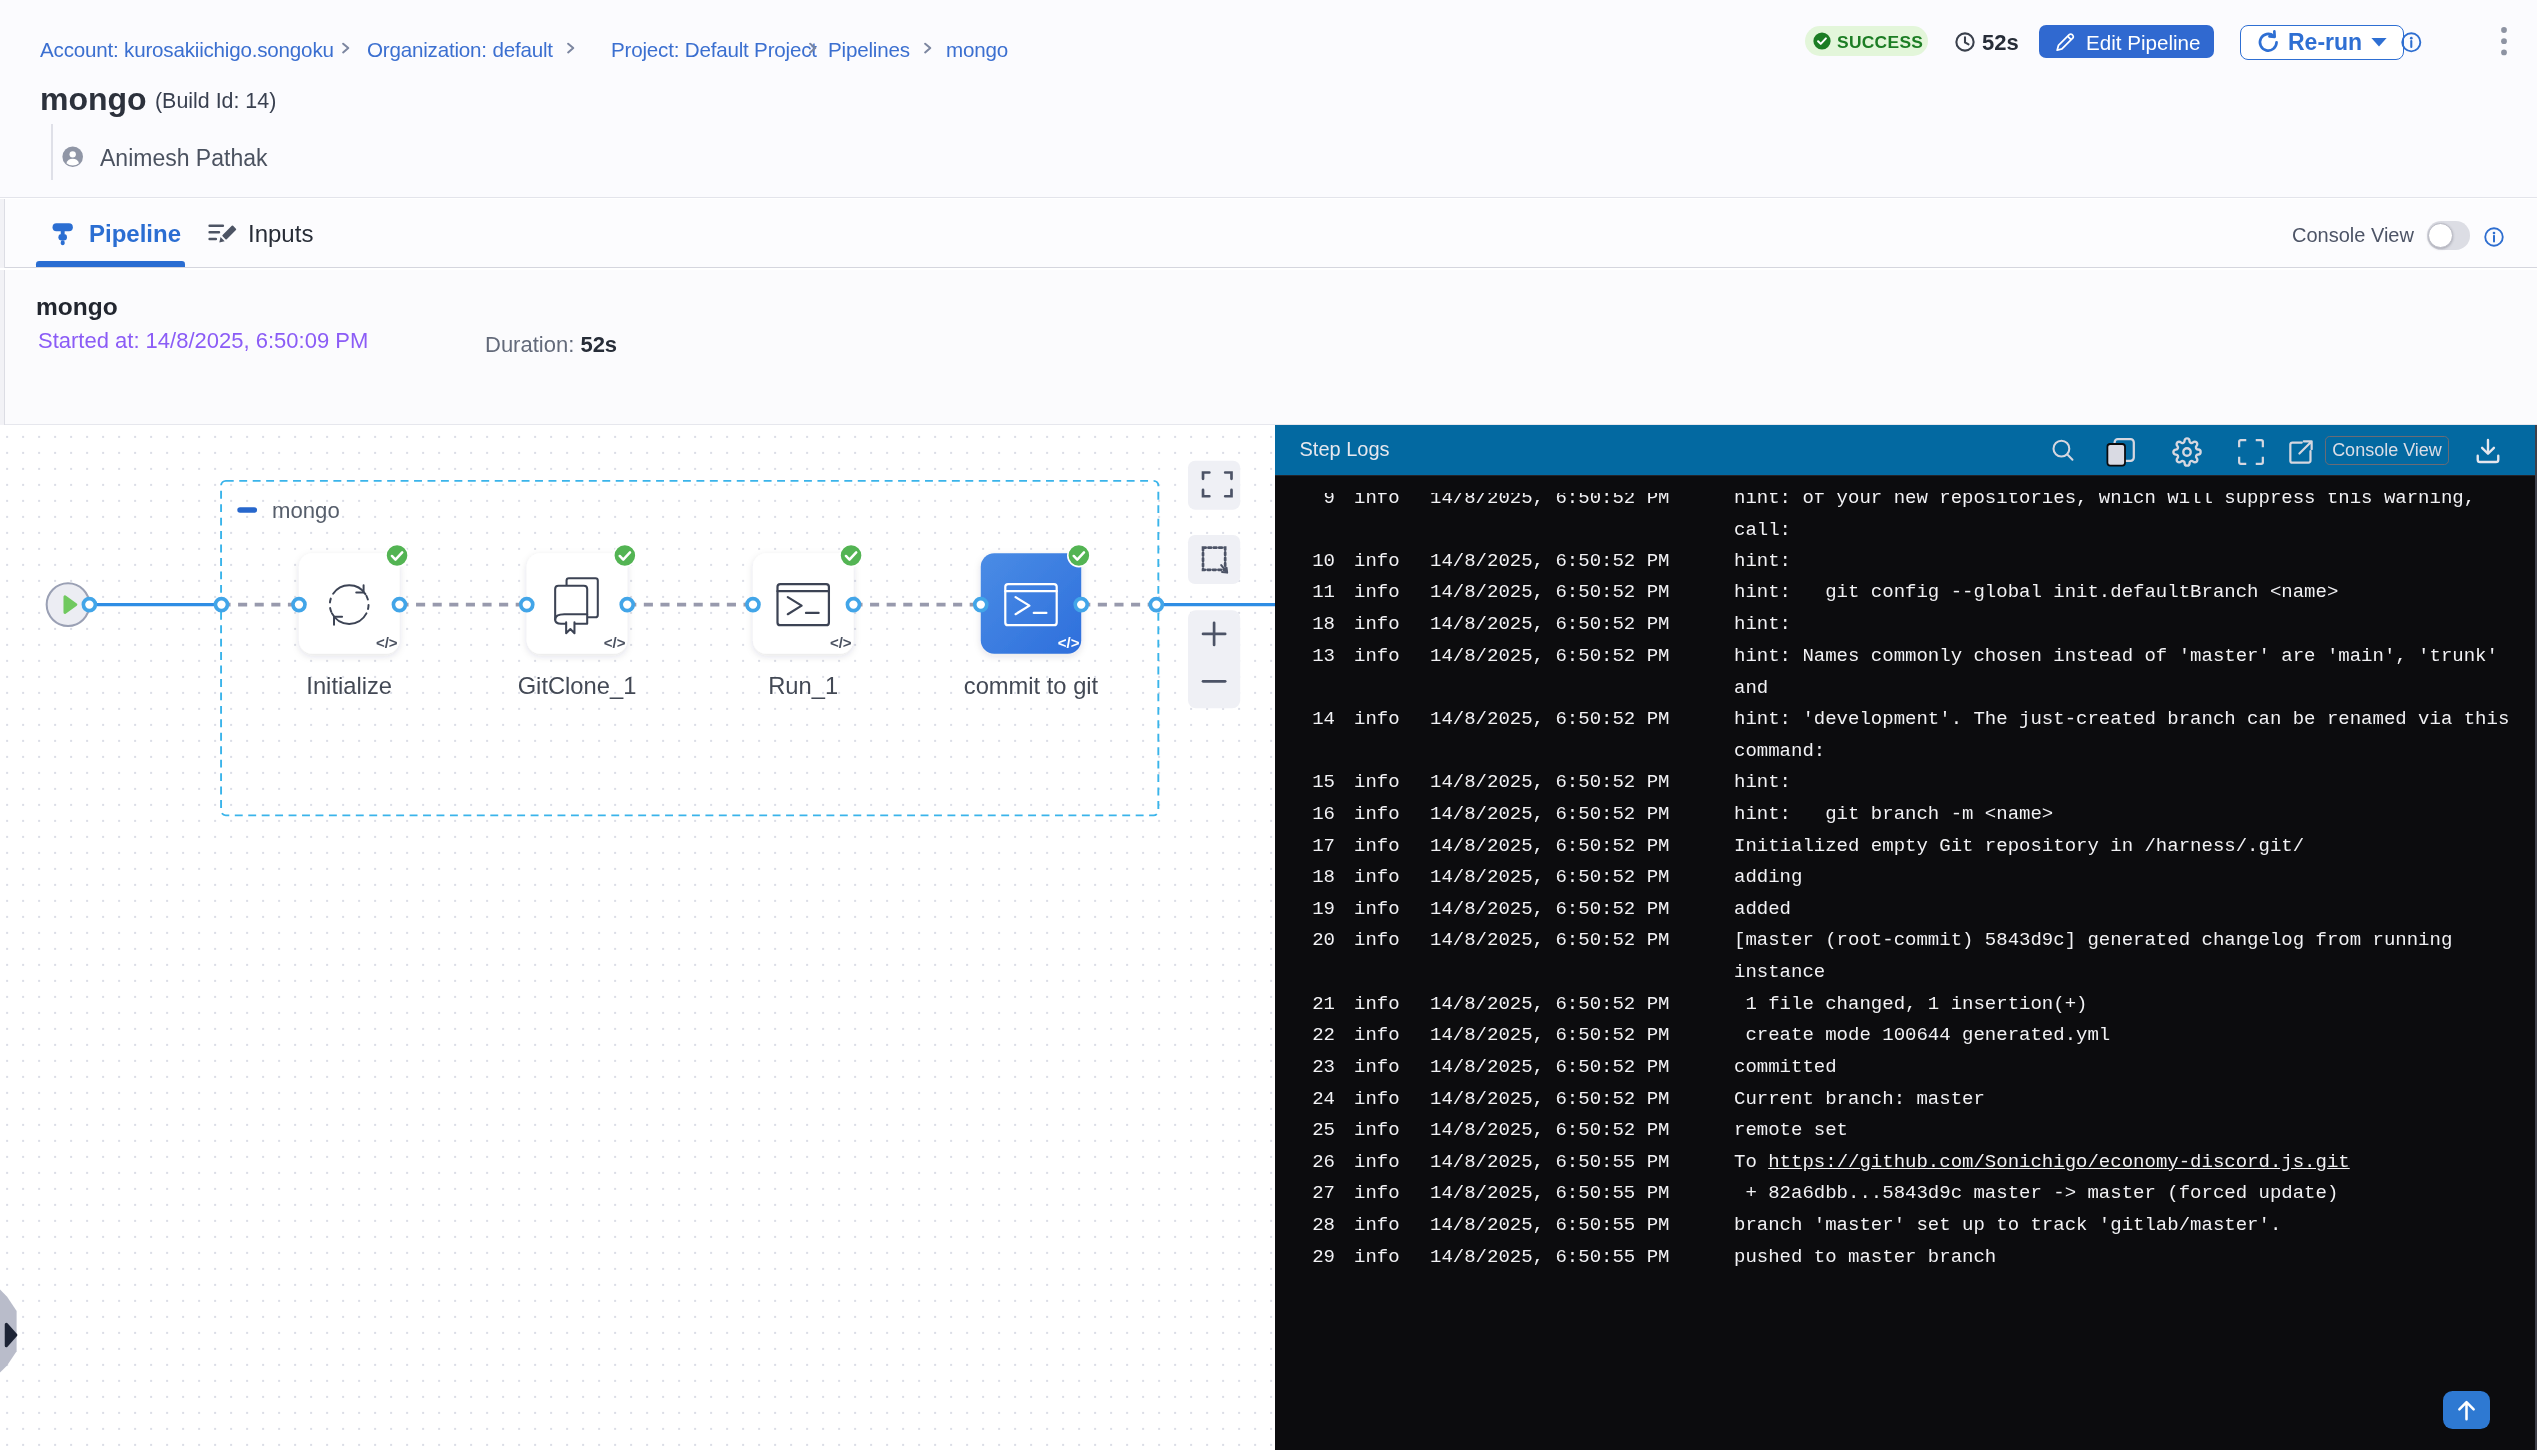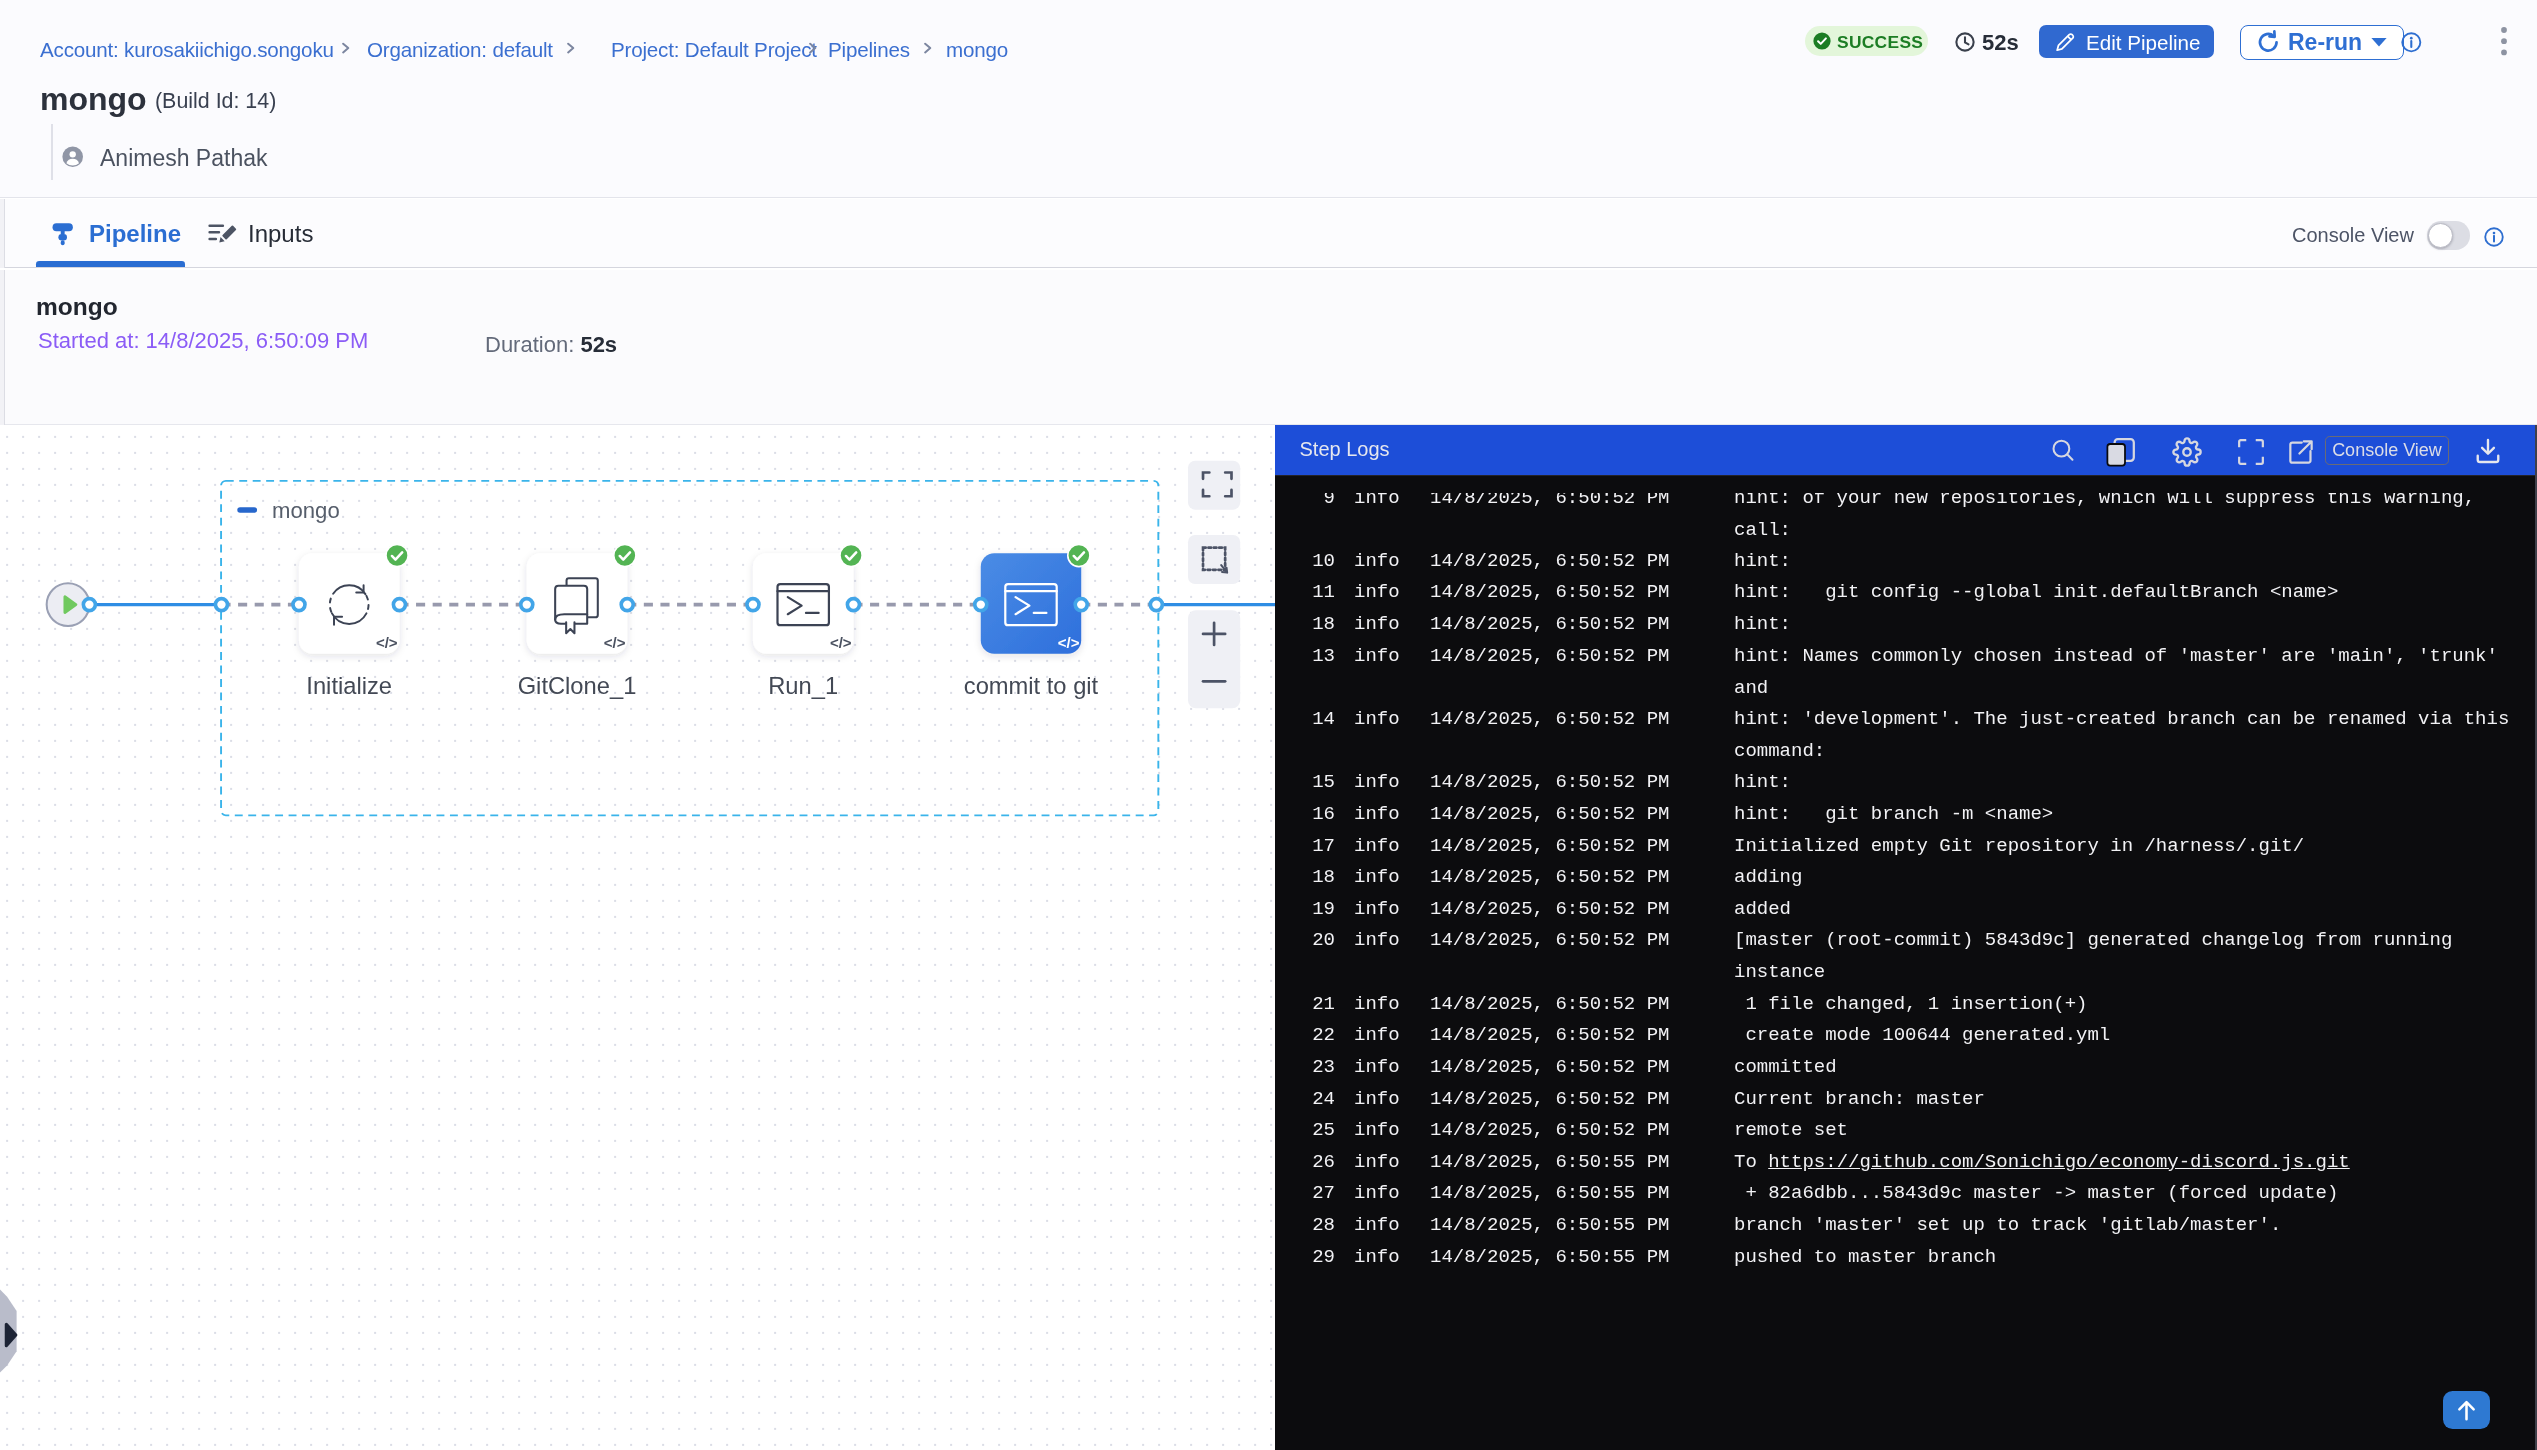--- a/index.html
+++ b/index.html
@@ -5,21 +5,21 @@
 html,body { width:2538px; height:1450px; overflow:hidden; background:#fff;
   font-family:"Liberation Sans", sans-serif; -webkit-font-smoothing:antialiased; }
 .abs { position:absolute; }
 #header { position:absolute; left:0; top:0; width:2538px; height:198px; background:#fbfbfe; border-bottom:1.6px solid #e3e4eb; }
 #tabrow { position:absolute; left:0; top:199px; width:2538px; height:69px; background:#fcfcfe; border-bottom:1.6px solid #d5d6de; }
 #infobar { position:absolute; left:0; top:270px; width:2538px; height:155px; background:#fbfbfd; border-bottom:0.8px solid #e6e7ed; }
 #canvas { position:absolute; left:0; top:425px; width:1275px; height:1026px; background:#fff;
   background-image:radial-gradient(circle, #dbdde6 1px, rgba(0,0,0,0) 1px);
   background-size:16px 16px; background-position:-0.9px 3.9px; }
 #logpanel { position:absolute; left:1275px; top:425px; width:1263px; height:1026px; background:#0c0c0e; }
-#loghead { position:absolute; left:0; top:0; width:100%; height:51px; background:#1d4ed8; border-bottom:1.6px solid #232329; }
+#loghead { position:absolute; left:0; top:0; width:100%; height:51px; background:#0369a1; border-bottom:1.6px solid #232329; }
 .bc { color:#3b6fd0; font-size:20.6px; letter-spacing:-0.2px; }
 .lr { position:absolute; left:0; width:1263px; font-family:"Liberation Mono", monospace; font-size:19px; line-height:32px; color:#f2f2f5; }
 .ln { position:absolute; left:22px; width:38px; text-align:right; }
 .li { position:absolute; left:79px; }
 .lt { position:absolute; left:155px; }
 .lm { position:absolute; left:459px; width:780px; white-space:pre-wrap; }
 .lk { text-decoration:underline; }
 </style></head>
 <body>
 

